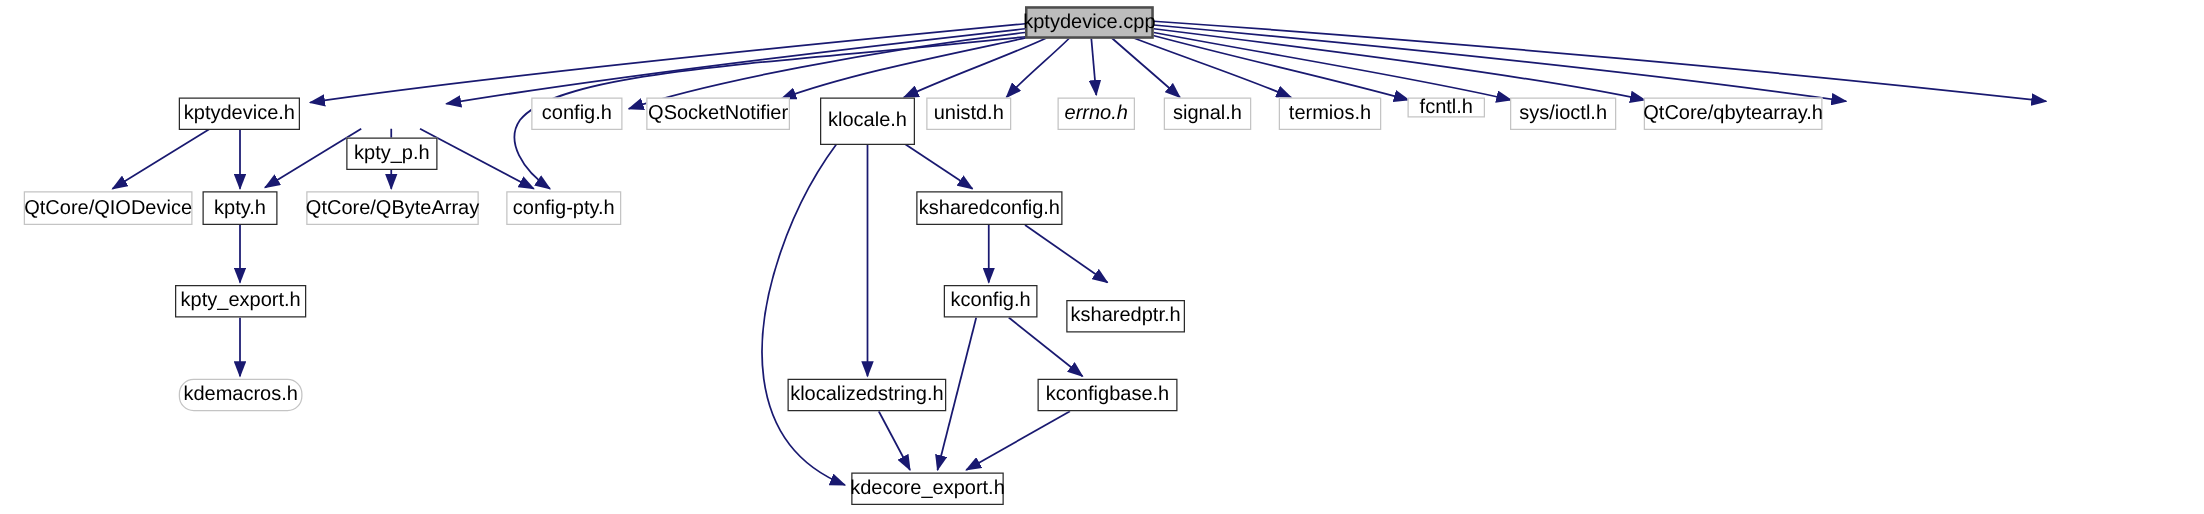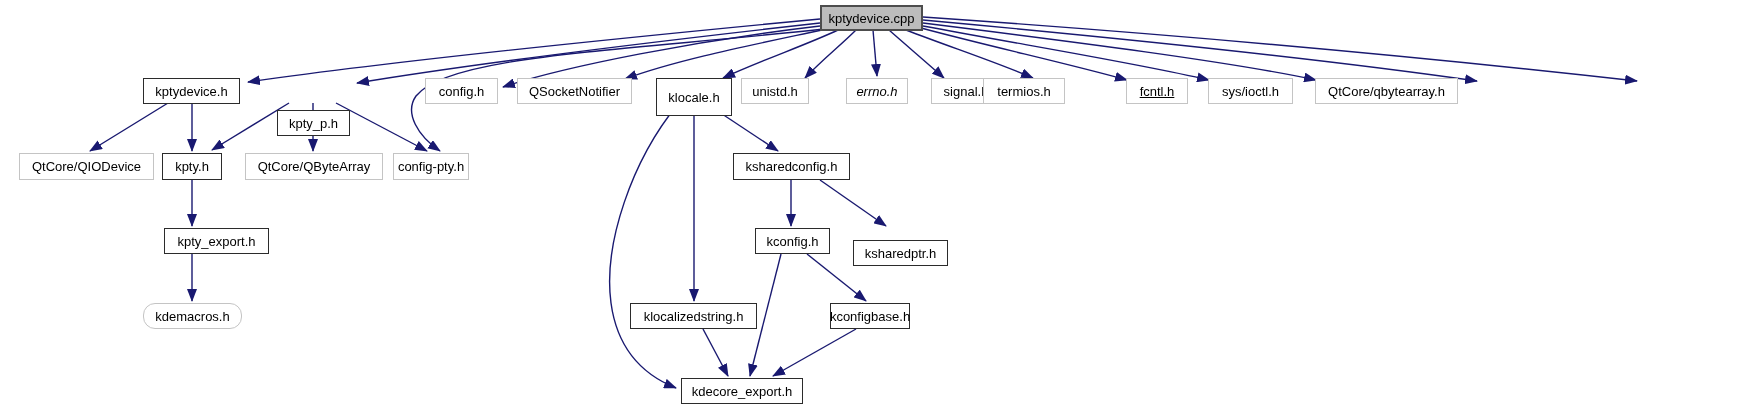--- a/index.html
+++ b/index.html
@@ -10,21 +10,21 @@
     font-family:"Liberation Sans", sans-serif;
     overflow:hidden;
   }
   #edges{position:absolute;left:0;top:0;width:1763px;height:411px;}
   .node{
     position:absolute;
     box-sizing:border-box;
     background:#ffffff;
     border:1px solid #c4c4c4;
     color:#000000;
-    font-size:13px;
+    font-size:16px;
     display:flex;align-items:center;justify-content:center;
     white-space:nowrap;
     z-index:2;
   }
   .node.internal{border:1px solid #2b2b2b;}
   .node.main{
     background:#bcbcbc;
     border:2px solid #4d4d4d;
     font-weight:normal;
   }
@@ -83,34 +83,34 @@
   <div class="node main" style="left:820px;top:5px;width:103px;height:26px;">kptydevice.cpp</div>
 
   <div class="node internal" style="left:143px;top:78px;width:97px;height:26px;">kptydevice.h</div>
   <div class="node internal" style="left:277px;top:78px;width:73px;height:26px;margin-top:32px;">kpty_p.h</div>
   <div class="node" style="left:425px;top:78px;width:73px;height:26px;">config.h</div>
   <div class="node" style="left:517px;top:78px;width:115px;height:26px;">QSocketNotifier</div>
   <div class="node internal" style="left:656px;top:78px;width:76px;height:38px;">klocale.h</div>
   <div class="node" style="left:741px;top:78px;width:68px;height:26px;">unistd.h</div>
   <div class="node" style="left:846px;top:78px;width:62px;height:26px;font-style:italic;">errno.h</div>
   <div class="node" style="left:931px;top:78px;width:70px;height:26px;">signal.h</div>
-  <div class="node" style="left:983px;top:78px;width:82px;height:26px;">termios.h</div>
-  <div class="node" style="left:1126px;top:78px;width:62px;height:26px;text-decoration:underline;">fcntl.h</div>
+  <div class="node" style="left:1023px;top:78px;width:82px;height:26px;">termios.h</div>
+  <div class="node" style="left:1126px;top:78px;width:62px;height:16px;">fcntl.h</div>
   <div class="node" style="left:1208px;top:78px;width:85px;height:26px;">sys/ioctl.h</div>
   <div class="node" style="left:1315px;top:78px;width:143px;height:26px;">QtCore/qbytearray.h</div>
 
   <div class="node" style="left:19px;top:153px;width:135px;height:27px;">QtCore/QIODevice</div>
   <div class="node internal" style="left:162px;top:153px;width:60px;height:27px;">kpty.h</div>
   <div class="node" style="left:245px;top:153px;width:138px;height:27px;">QtCore/QByteArray</div>
-  <div class="node" style="left:393px;top:153px;width:76px;height:27px;">config-pty.h</div>
+  <div class="node" style="left:405px;top:153px;width:92px;height:27px;">config-pty.h</div>
   <div class="node internal" style="left:733px;top:153px;width:117px;height:27px;">ksharedconfig.h</div>
 
-  <div class="node internal" style="left:140px;top:228px;width:105px;height:26px;margin-left:24px;">kpty_export.h</div>
+  <div class="node internal" style="left:140px;top:228px;width:105px;height:26px;">kpty_export.h</div>
   <div class="node internal" style="left:755px;top:228px;width:75px;height:26px;">kconfig.h</div>
   <div class="node internal" style="left:853px;top:240px;width:95px;height:26px;">ksharedptr.h</div>
 
   <div class="node" style="left:143px;top:303px;width:99px;height:26px;border-radius:12px;">kdemacros.h</div>
   <div class="node internal" style="left:630px;top:303px;width:127px;height:26px;">klocalizedstring.h</div>
-  <div class="node internal" style="left:830px;top:303px;width:80px;height:26px;">kconfigbase.h</div>
+  <div class="node internal" style="left:830px;top:303px;width:112px;height:26px;">kconfigbase.h</div>
 
   <div class="node internal" style="left:681px;top:378px;width:122px;height:26px;">kdecore_export.h</div>
 
 </div>
 
 </body></html>

